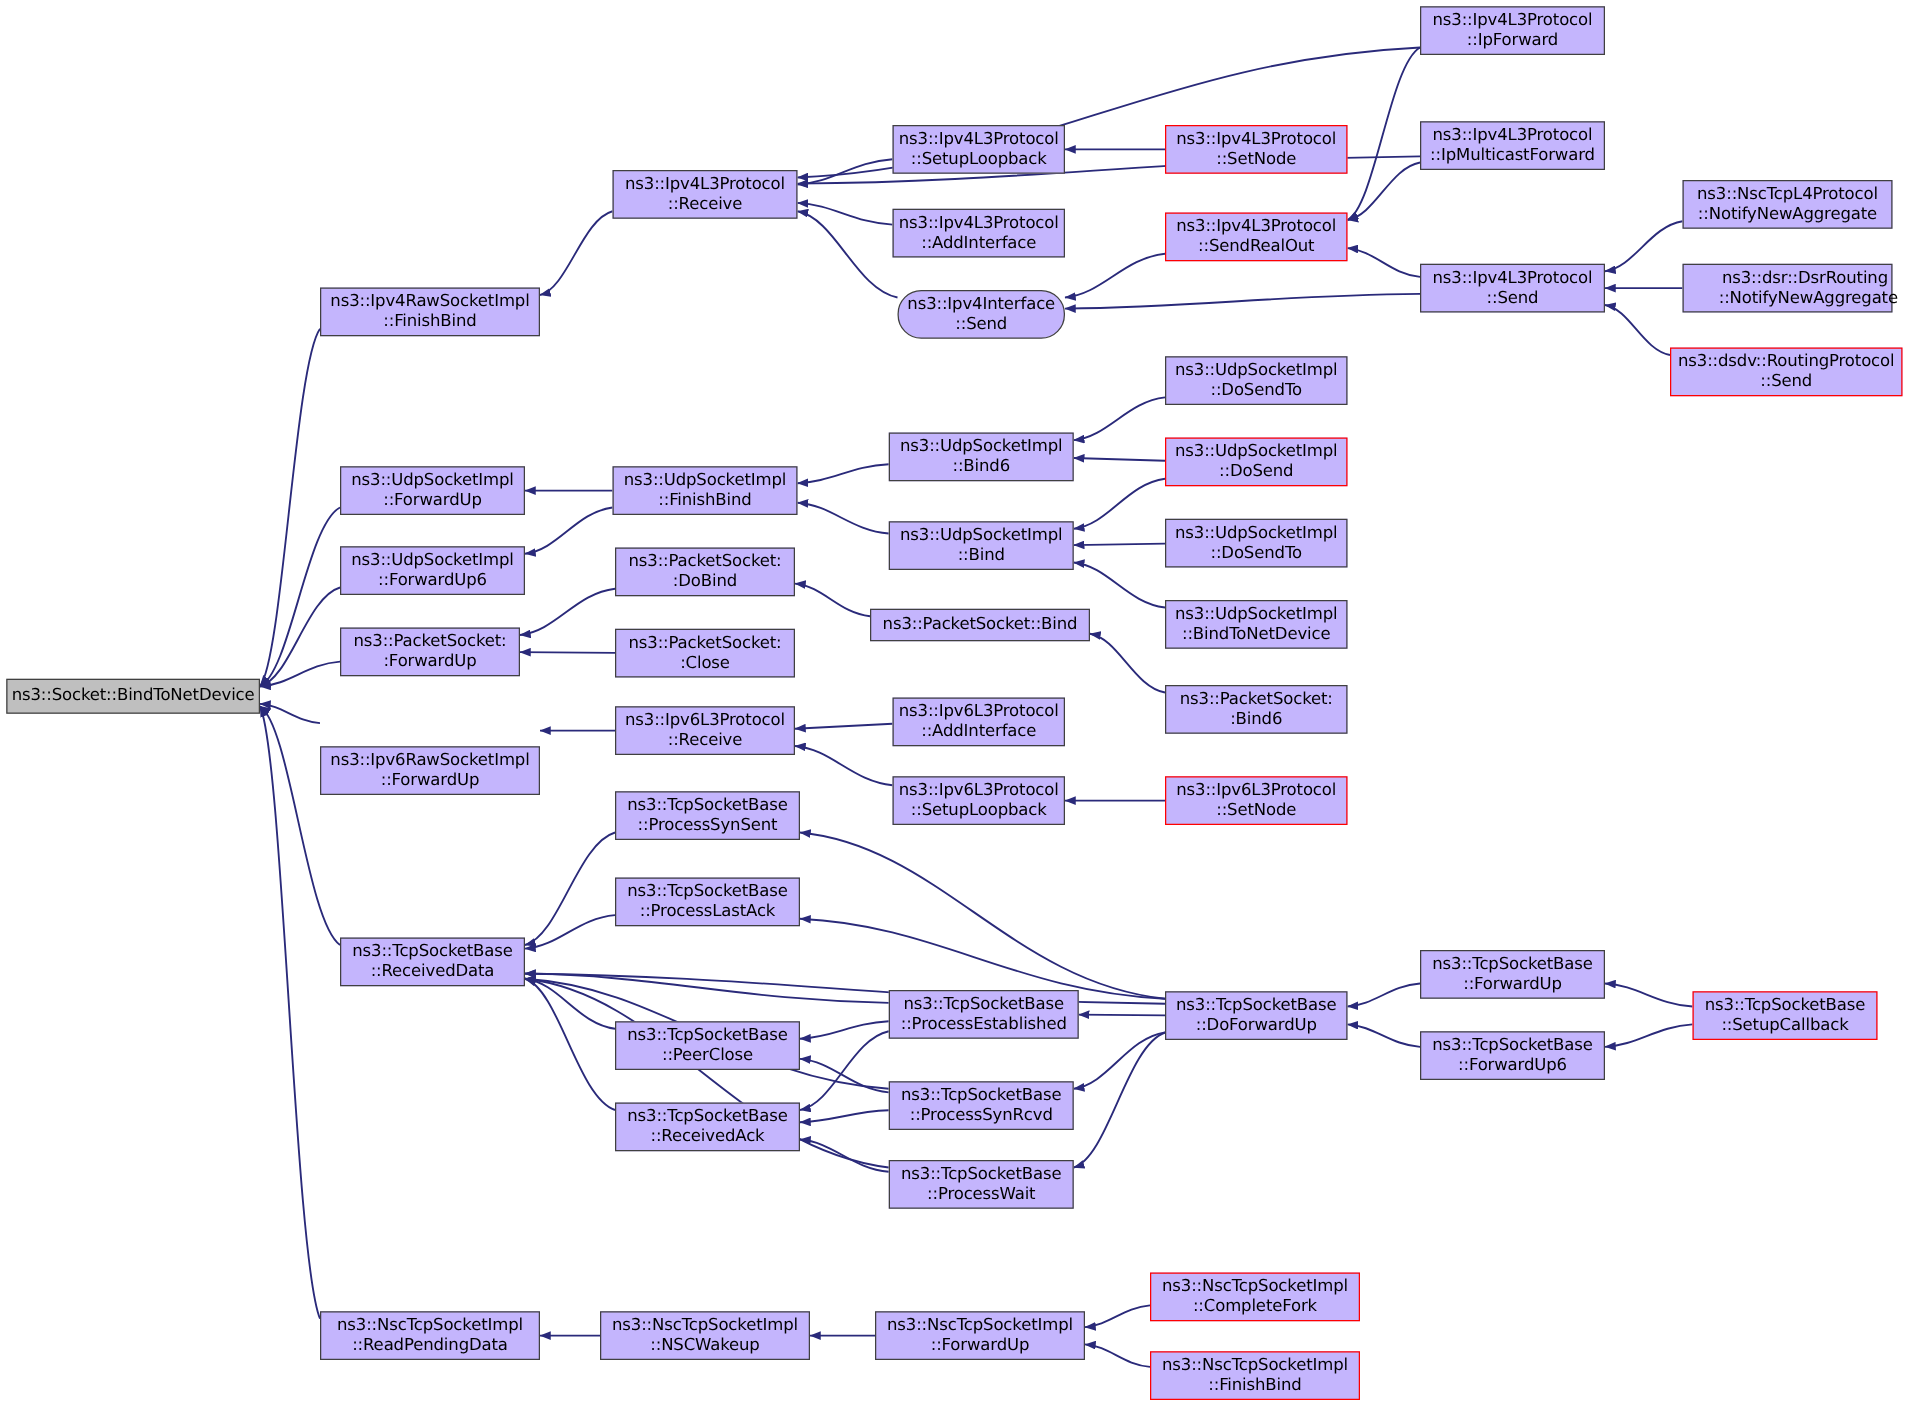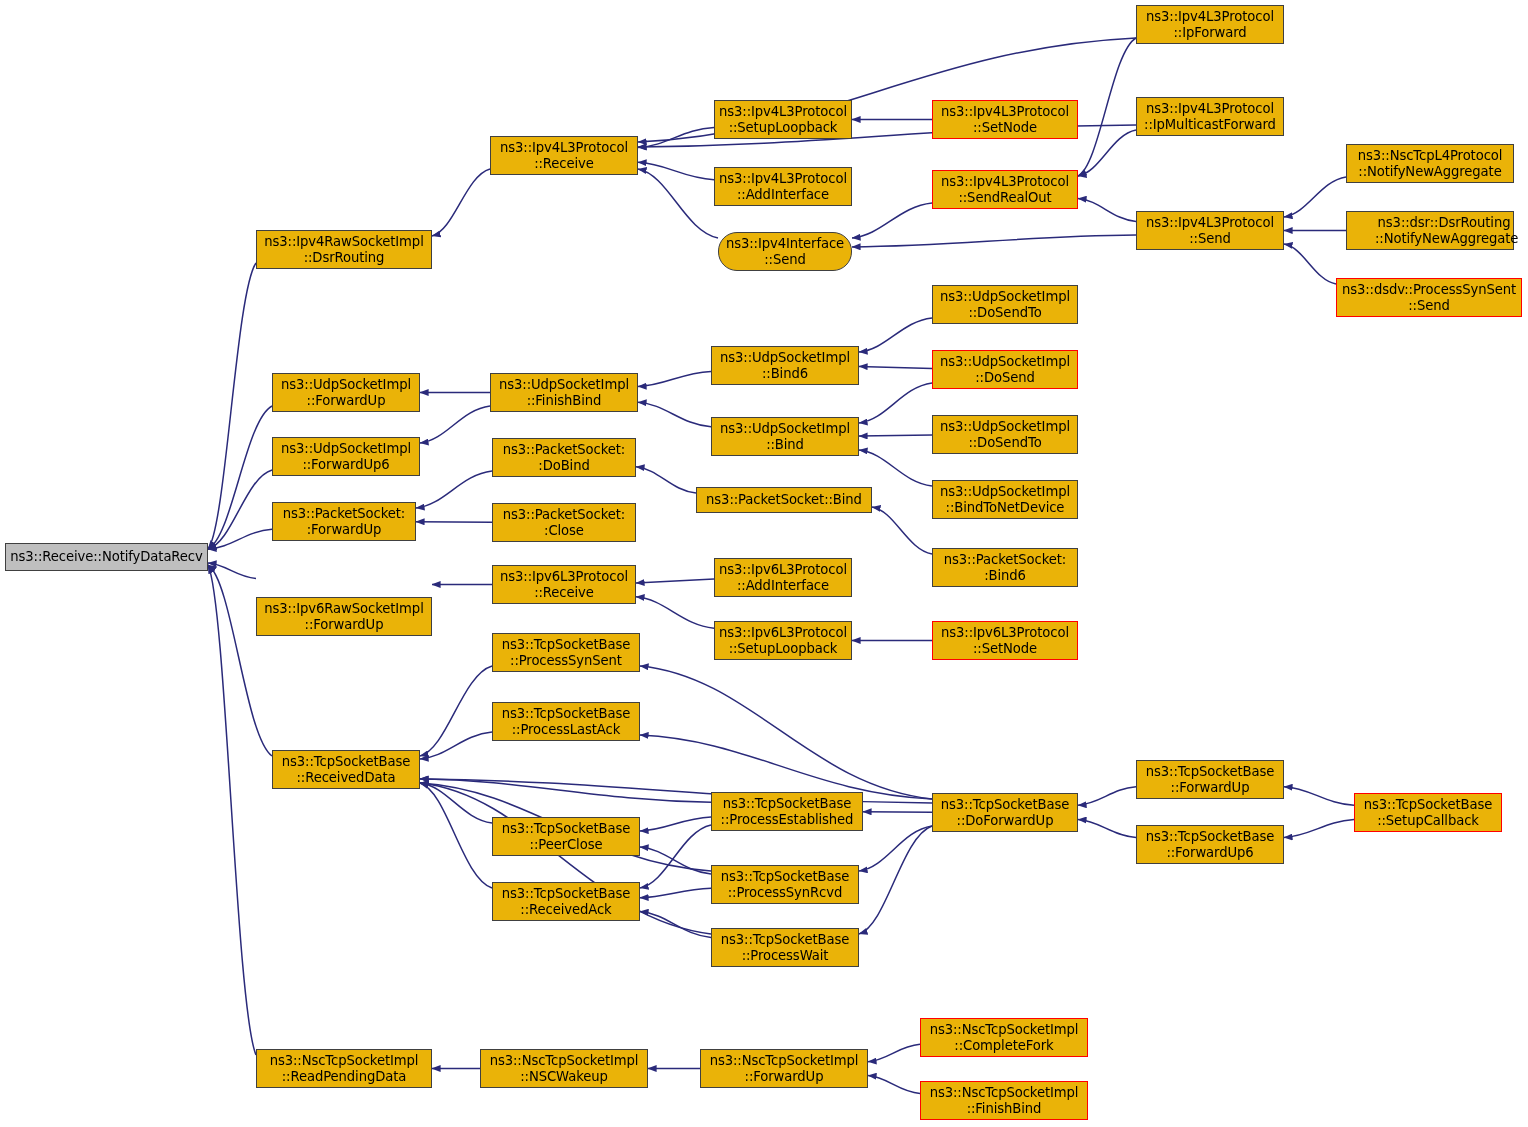--- a/index.html
+++ b/index.html
@@ -19,21 +19,21 @@
     position: absolute;
     left: 0;
     top: 0;
     width: 1528px;
     height: 1127px;
     pointer-events: none;
   }
   .node {
     position: absolute;
     box-sizing: border-box;
-    background: #eab308;
+    background: #c4b5fd;
     border: 1px solid #404040;
     display: flex;
     align-items: center;
     justify-content: center;
     text-align: center;
     line-height: 1.18;
     color: #000000;
     font-size: 13.2px;
     letter-spacing: -0.1px;
     white-space: pre;
@@ -124,23 +124,23 @@
         <path d="M 1136 837.46 C 1111.64 835.668, 1100.04 820.9735999999999, 1078 819.54" fill="none" stroke="#2a2a7a" stroke-width="1.5" marker-end="url(#arrowhead)"></path>
         <path d="M 1354 805.24 C 1324.6 803.392, 1310.6 788.2384, 1284 786.76" fill="none" stroke="#2a2a7a" stroke-width="1.5" marker-end="url(#arrowhead)"></path>
         <path d="M 1354 819.54 C 1324.6 821.332, 1310.6 836.0264000000001, 1284 837.46" fill="none" stroke="#2a2a7a" stroke-width="1.5" marker-end="url(#arrowhead)"></path>
         <path d="M 480 1068.5 L 432 1068.5" fill="none" stroke="#2a2a7a" stroke-width="1.5" marker-end="url(#arrowhead)"></path>
         <path d="M 700 1068.5 L 648 1068.5" fill="none" stroke="#2a2a7a" stroke-width="1.5" marker-end="url(#arrowhead)"></path>
         <path d="M 920 1044.32 C 898.16 1046.056, 887.76 1060.2912000000001, 868 1061.68" fill="none" stroke="#2a2a7a" stroke-width="1.5" marker-end="url(#arrowhead)"></path>
         <path d="M 920 1093.46 C 898.16 1091.6680000000001, 887.76 1076.9736, 868 1075.54" fill="none" stroke="#2a2a7a" stroke-width="1.5" marker-end="url(#arrowhead)"></path>
       </g>
   </svg>
   <div id="nodes">
-      <div class="node root" style="left: 5px; top: 543px; width: 203px; height: 28px;"><span class="lbl">ns3::Receive::NotifyDataRecv</span></div>
+      <div class="node root" style="left: 5px; top: 543px; width: 203px; height: 28px;"><span class="lbl">ns3::Socket::BindToNetDevice</span></div>
       <div class="node" style="left: 256px; top: 230px; width: 176px; height: 39px;"><span class="lbl">ns3::Ipv4RawSocketImpl
-::DsrRouting</span></div>
+::FinishBind</span></div>
       <div class="node" style="left: 272px; top: 373px; width: 148px; height: 39px;"><span class="lbl">ns3::UdpSocketImpl
 ::ForwardUp</span></div>
       <div class="node" style="left: 272px; top: 437px; width: 148px; height: 39px;"><span class="lbl">ns3::UdpSocketImpl
 ::ForwardUp6</span></div>
       <div class="node" style="left: 272px; top: 502px; width: 144px; height: 39px;"><span class="lbl">ns3::PacketSocket:
 :ForwardUp</span></div>
       <div class="node" style="left: 256px; top: 565px; width: 176px; height: 39px; margin-top: 32px;"><span class="lbl">ns3::Ipv6RawSocketImpl
 ::ForwardUp</span></div>
       <div class="node" style="left: 272px; top: 750px; width: 148px; height: 39px;"><span class="lbl">ns3::TcpSocketBase
 ::ReceivedData</span></div>
@@ -218,18 +218,18 @@
       <div class="node" style="left: 1136px; top: 211px; width: 148px; height: 39px;"><span class="lbl">ns3::Ipv4L3Protocol
 ::Send</span></div>
       <div class="node" style="left: 1136px; top: 760px; width: 148px; height: 39px;"><span class="lbl">ns3::TcpSocketBase
 ::ForwardUp</span></div>
       <div class="node" style="left: 1136px; top: 825px; width: 148px; height: 39px;"><span class="lbl">ns3::TcpSocketBase
 ::ForwardUp6</span></div>
       <div class="node" style="left: 1346px; top: 144px; width: 168px; height: 39px;"><span class="lbl">ns3::NscTcpL4Protocol
 ::NotifyNewAggregate</span></div>
       <div class="node" style="left: 1346px; top: 211px; width: 168px; height: 39px; padding-left: 28px;"><span class="lbl">ns3::dsr::DsrRouting
 ::NotifyNewAggregate</span></div>
-      <div class="node red" style="left: 1336px; top: 278px; width: 186px; height: 39px;"><span class="lbl">ns3::dsdv::ProcessSynSent
+      <div class="node red" style="left: 1336px; top: 278px; width: 186px; height: 39px;"><span class="lbl">ns3::dsdv::RoutingProtocol
 ::Send</span></div>
       <div class="node red" style="left: 1354px; top: 793px; width: 148px; height: 39px;"><span class="lbl">ns3::TcpSocketBase
 ::SetupCallback</span></div>
     </div>
 </div>
 
 </body></html>

